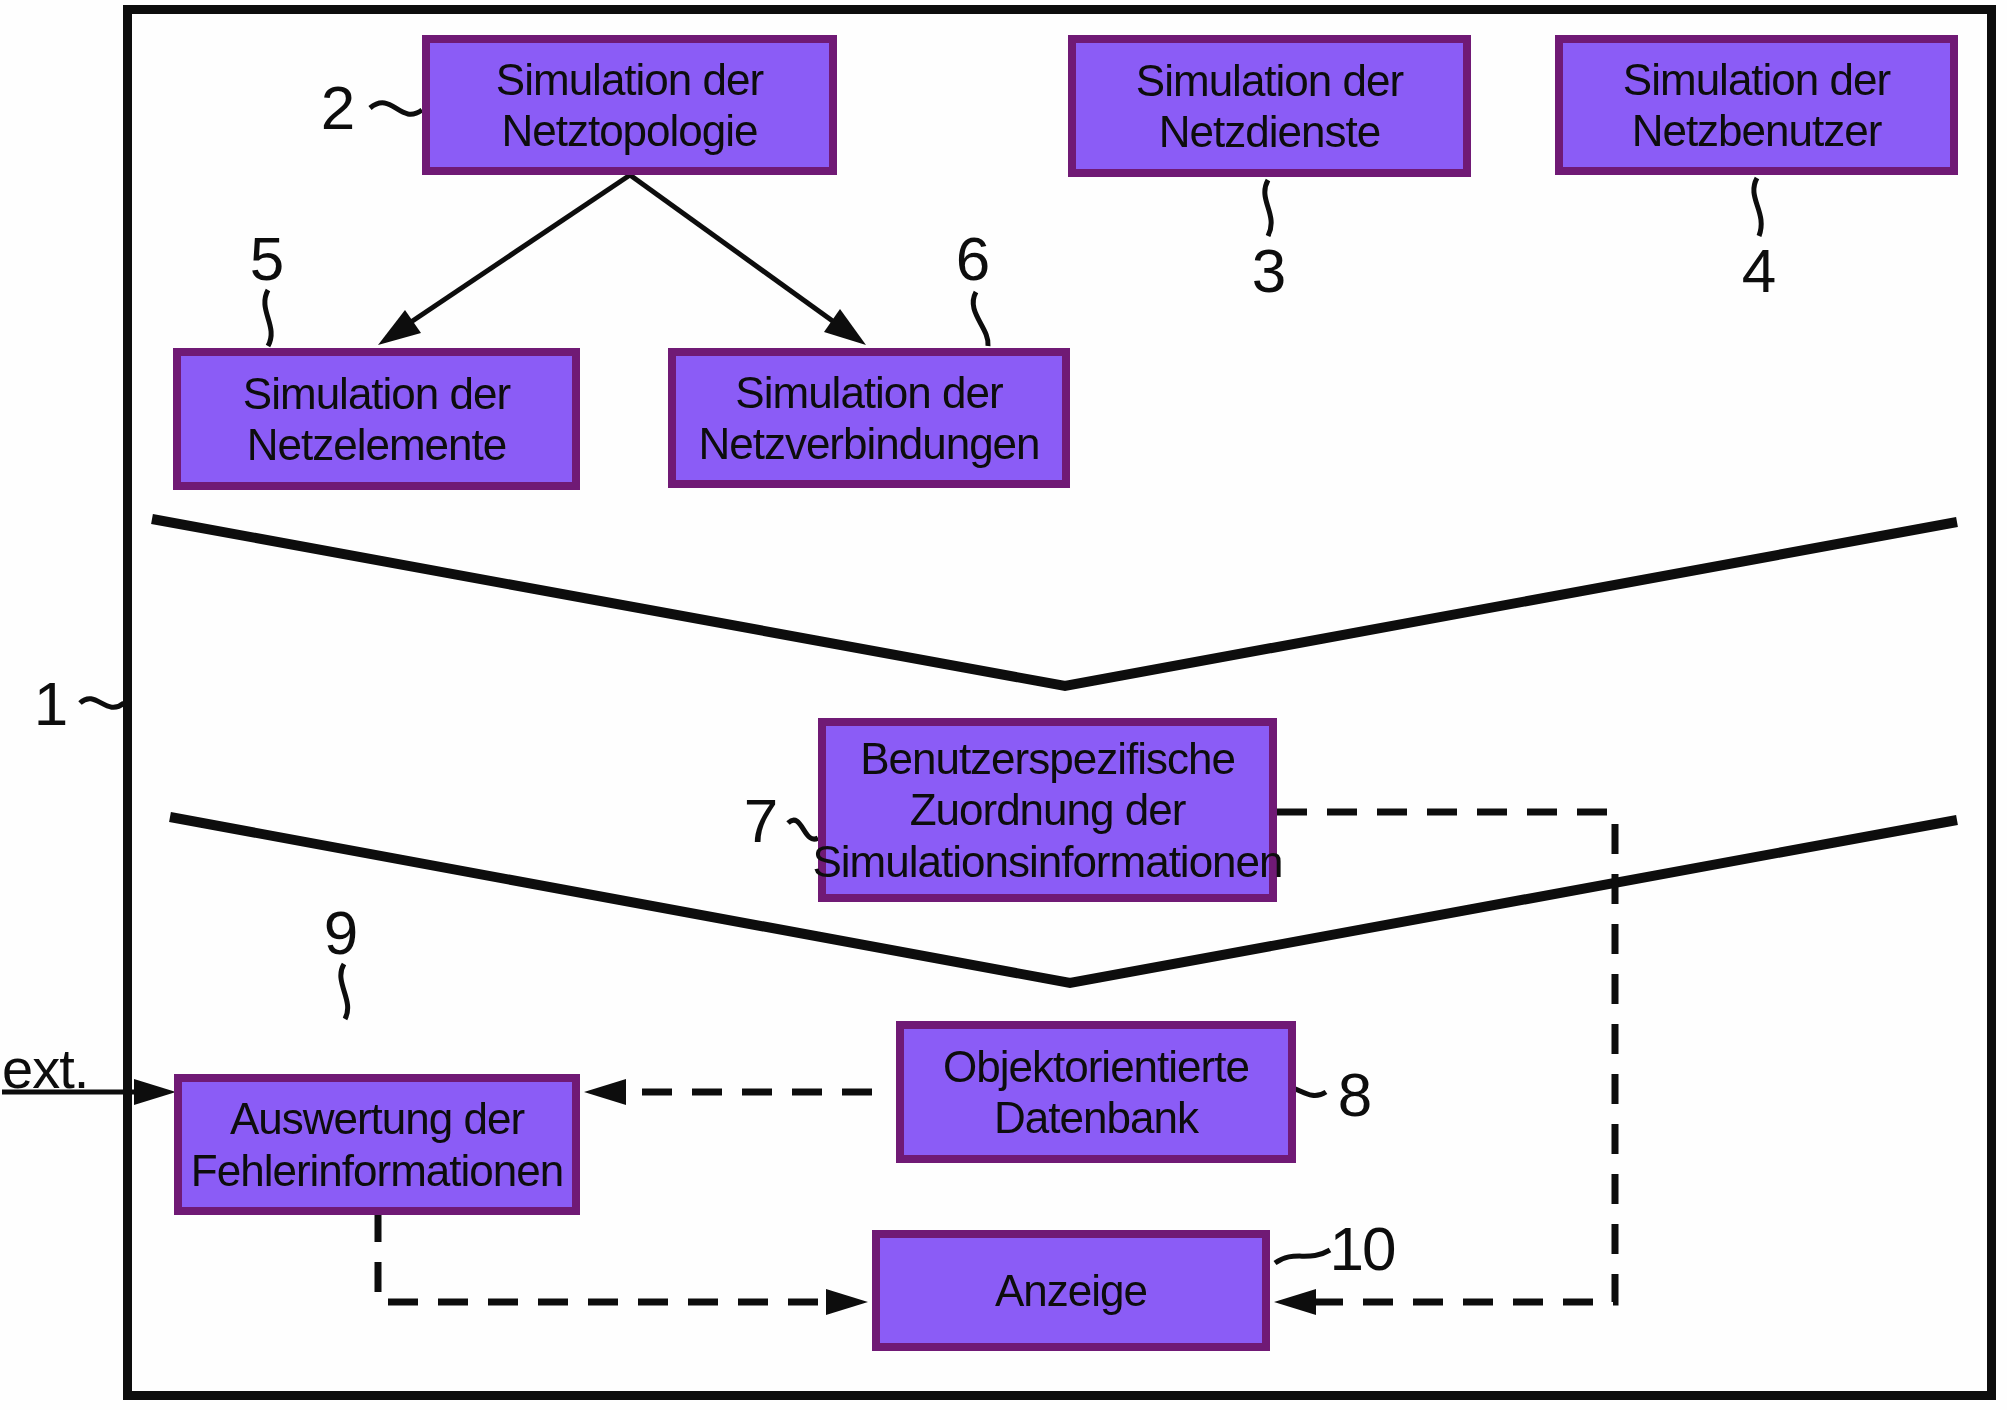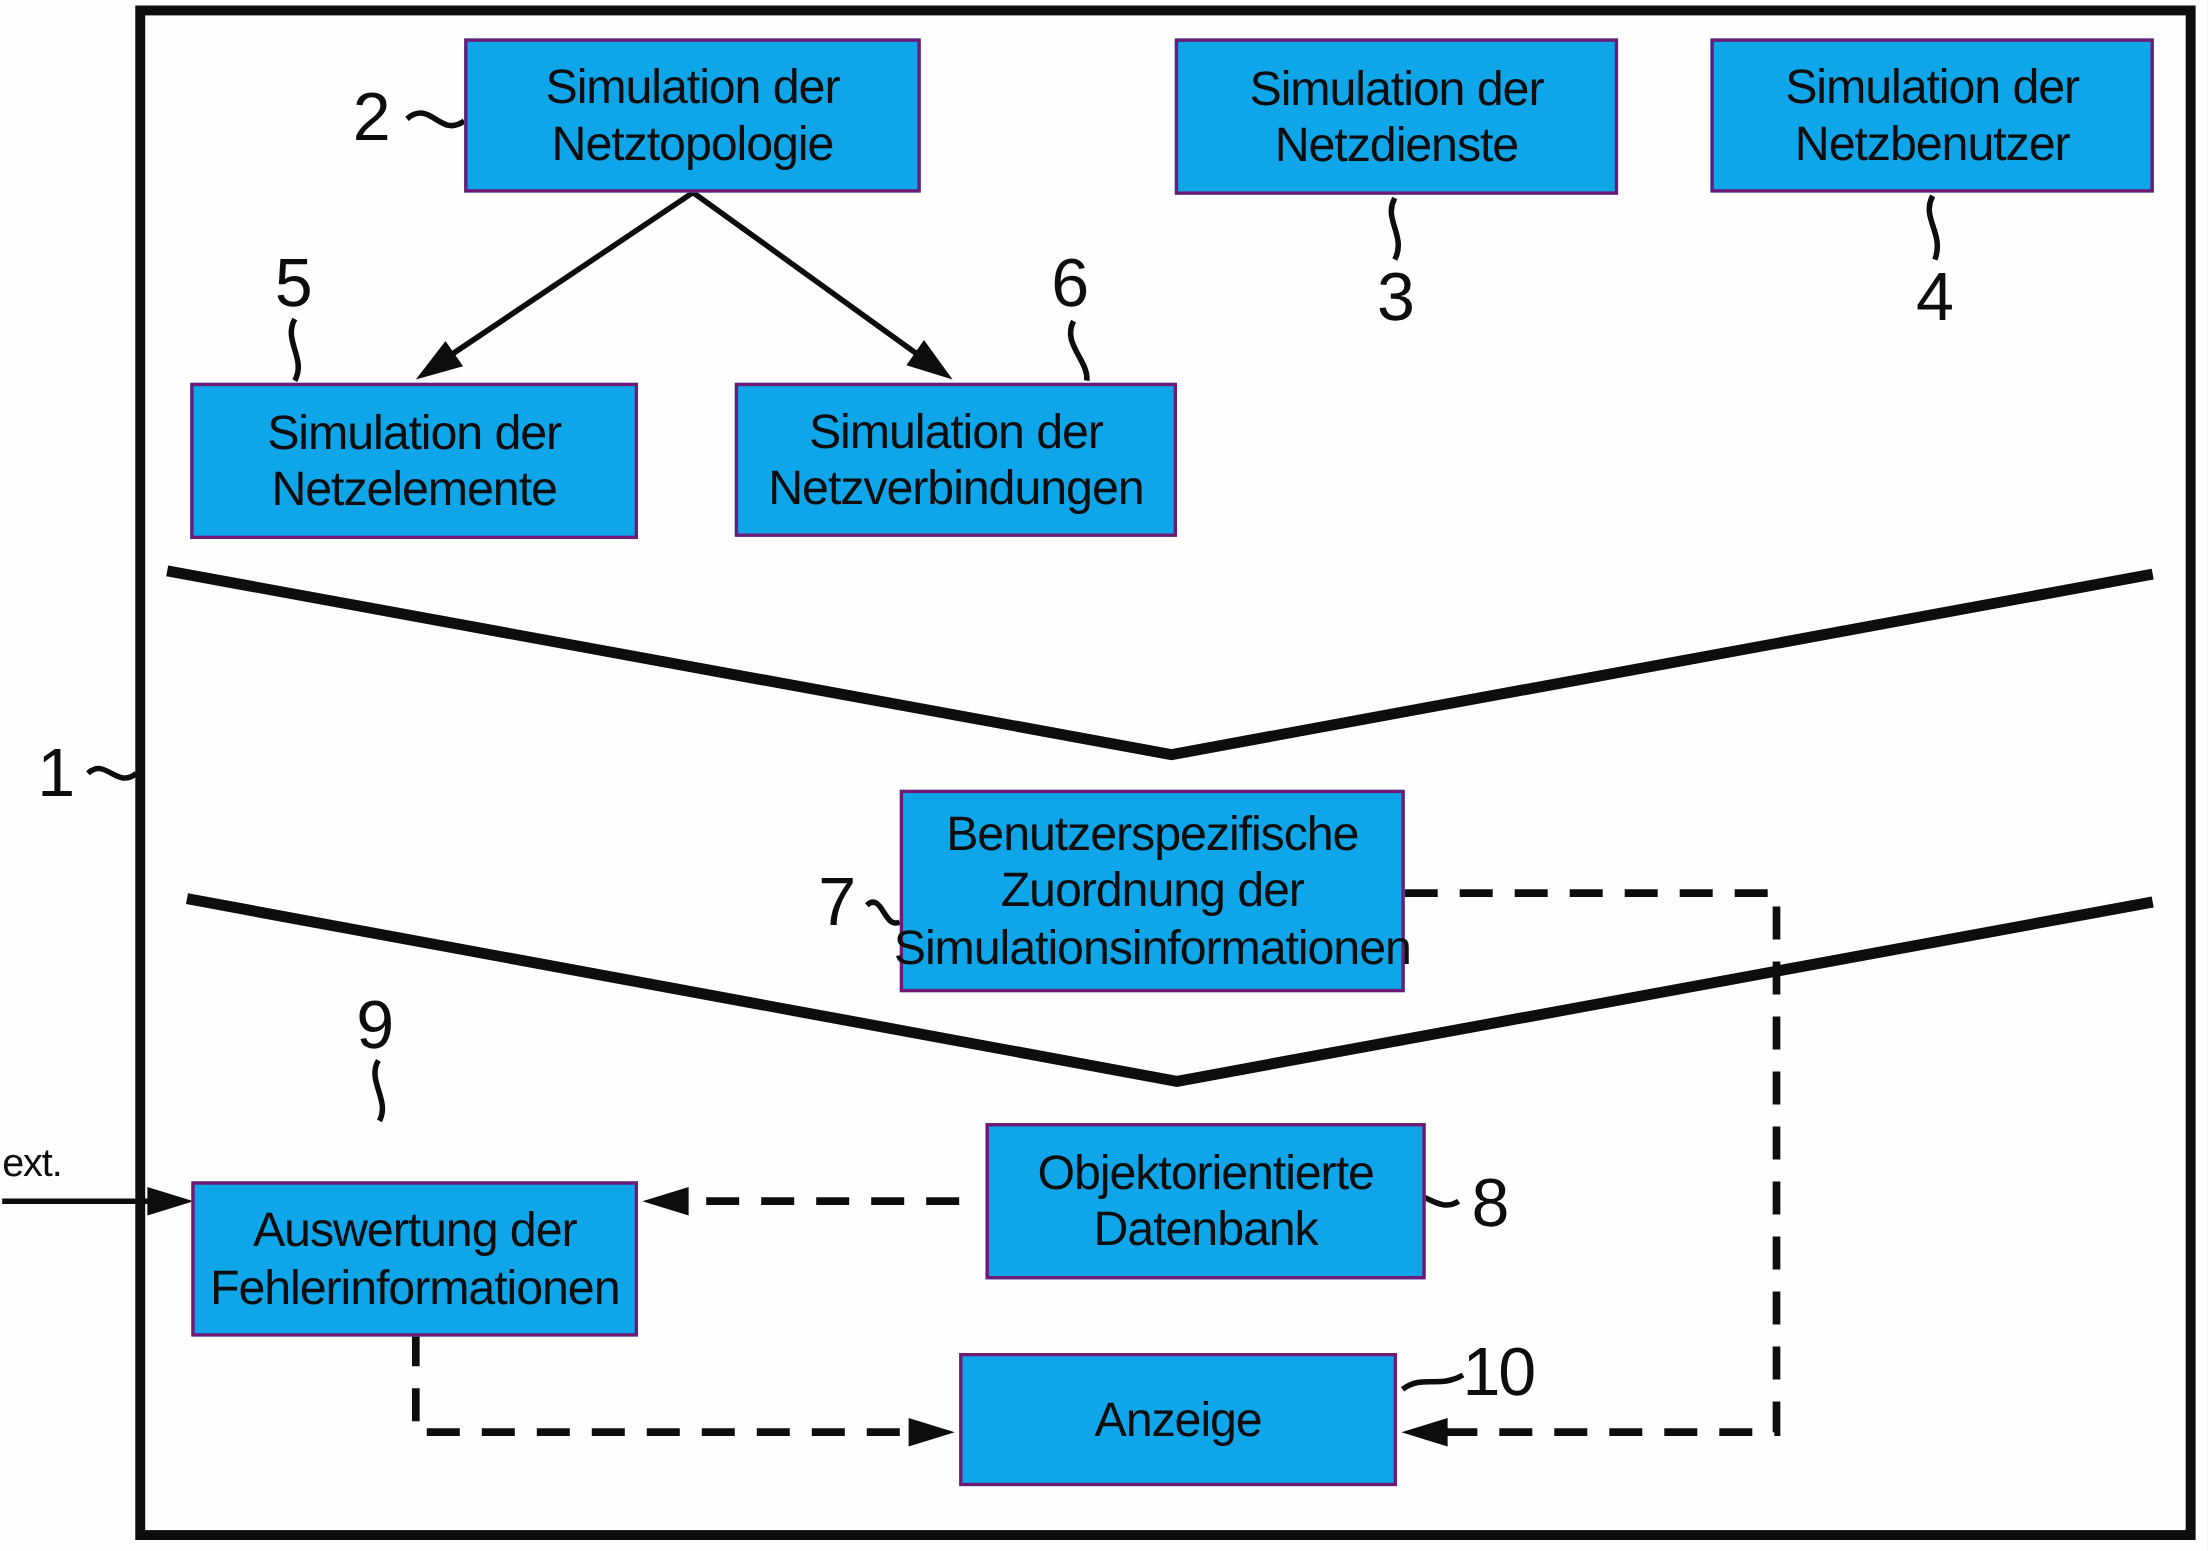--- a/index.html
+++ b/index.html
@@ -13,23 +13,23 @@
   }
   .outer-border{
     position:absolute;
     left:123px;top:5px;width:1873px;height:1395px;
     border:9px solid #0d0d0d;
     box-sizing:border-box;
   }
   .lines{position:absolute;left:0;top:0;width:2007px;height:1410px;}
   .box{
     position:absolute;
-    border:3px solid #701a75;
+    border:8px solid #701a75;
     box-sizing:border-box;
-    background:#0ea5e9;
+    background:#8b5cf6;
     display:flex;align-items:center;justify-content:center;text-align:center;
   }
   .box-label{
     white-space:pre-line;
     font-size:44px;
     line-height:1.17;
     letter-spacing:-1px;
     color:#0d0d0d;
   }
   .b2{left:422px;top:35px;width:415px;height:140px;}
@@ -44,21 +44,21 @@
   .refnum{
     position:absolute;
     font-size:62px;
     letter-spacing:-2px;
     color:#0d0d0d;
     transform:translate(-50%,-50%);
   }
   .ext-label{
     position:absolute;
     left:2px;top:1036px;
-    font-size:36px;
+    font-size:56px;
     letter-spacing:-1px;
     color:#0d0d0d;
   }
 </style>
 </head>
 <body>
 
 <div class="stage">
 
   <svg class="lines" viewBox="0 0 2007 1410" xmlns="http://www.w3.org/2000/svg">

